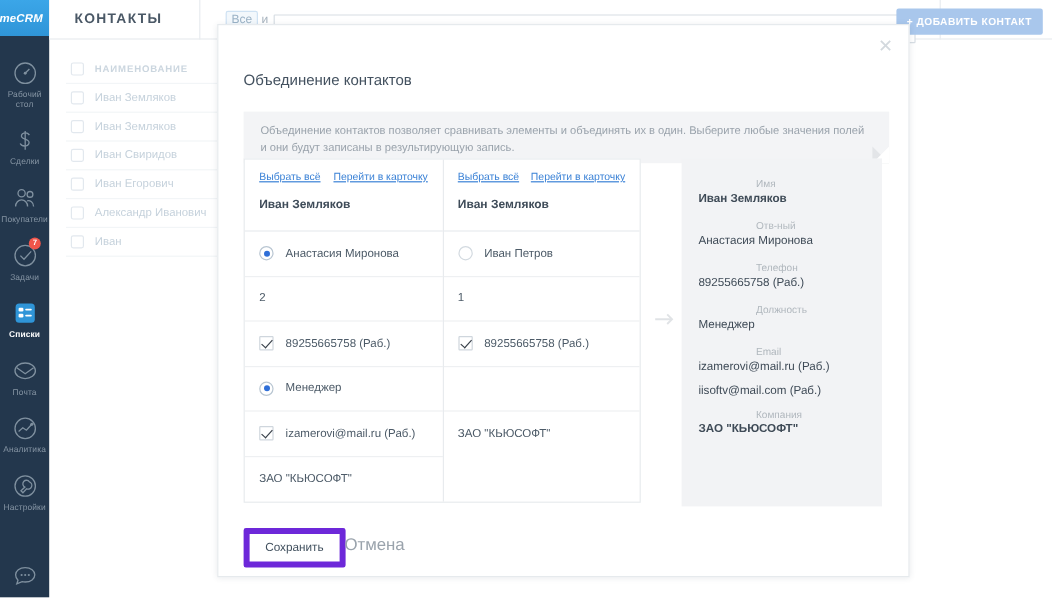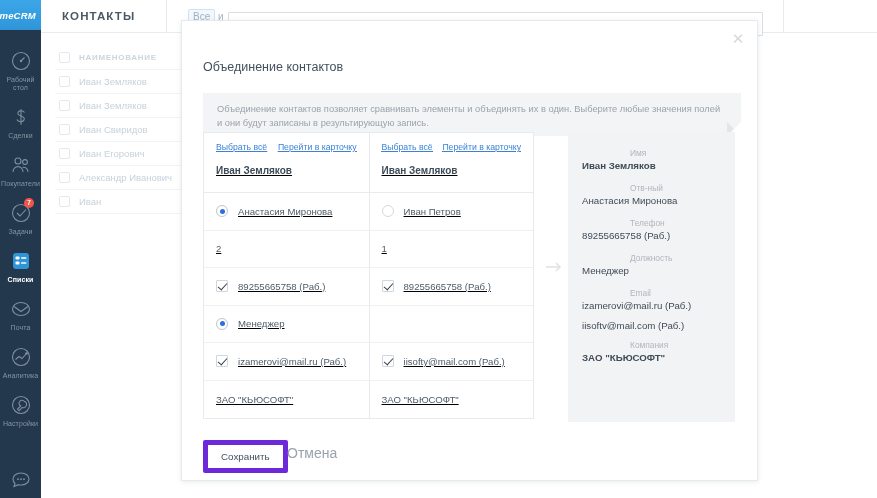--- a/index.html
+++ b/index.html
@@ -161,21 +161,20 @@
     border-top:14px solid transparent;
   }
 
   
   .cmp{
     position:absolute; left:203px; top:132px;
     width:331px;
     border:1px solid #e8ebee;
     display:flex;
     background:#fff;
-    text-decoration:underline;
   }
   .cmp-col{ width:165.5px; }
   .cmp-col + .cmp-col{ border-left:1px solid #e8ebee; }
   .cmp-head{ padding:9px 12px 0 12px; height:60px; border-bottom:1px solid #e8ebee; }
   .cmp-links{ display:flex; justify-content:space-between; }
   .cmp-link{
     font-size:8.7px; color:#3b82d6; text-decoration:underline; cursor:pointer;
   }
   .cmp-name{
     margin-top:13px; font-size:10px; color:#3f4c59; font-weight:bold;
@@ -353,20 +352,21 @@
     <div class="topbar-sep"></div>
     <div class="chip-all">Все</div>
     <div class="topbar-text">и</div>
     <input class="search-field" type="text" placeholder="" style="">
     <span class="search-caret">
       <svg viewBox="0 0 12 8" fill="none" stroke="currentColor" stroke-width="1.4">
           <path d="M1 1.5L6 6 11 1.5"></path>
         </svg>
     </span>
     <div class="topbar-sep2"></div>
+    <button class="btn-add">+ ДОБАВИТЬ КОНТАКТ</button>
   </div>
 
   <div class="bg-list">
     <div class="bg-row head">
       <span class="bg-check"></span>
       <span class="bg-text">НАИМЕНОВАНИЕ</span>
     </div>
     <div class="bg-row">
       <span class="bg-check"></span>
       <span class="bg-text">Иван Земляков</span>
@@ -465,24 +465,20 @@
       <div class="cmp-cell">
         <span>1</span>
       </div>
       <div class="cmp-cell">
         <span class="chk on"></span>
         <span>89255665758 (Раб.)</span>
       </div>
       <div class="cmp-cell">
         <span></span>
       </div>
-      <div class="cmp-cell">
-        <span class="chk on"></span>
-        <span>iisofty@mail.com (Раб.)</span>
-      </div>
       <div class="cmp-cell last">
         <span>ЗАО "КЬЮСОФТ"</span>
       </div>
     </div>
 
   </div>
 
   <span class="arrow">
     <svg viewBox="0 0 17 12" fill="none" stroke="currentColor" stroke-width="1.6">
       <path d="M1 6h14"></path>

